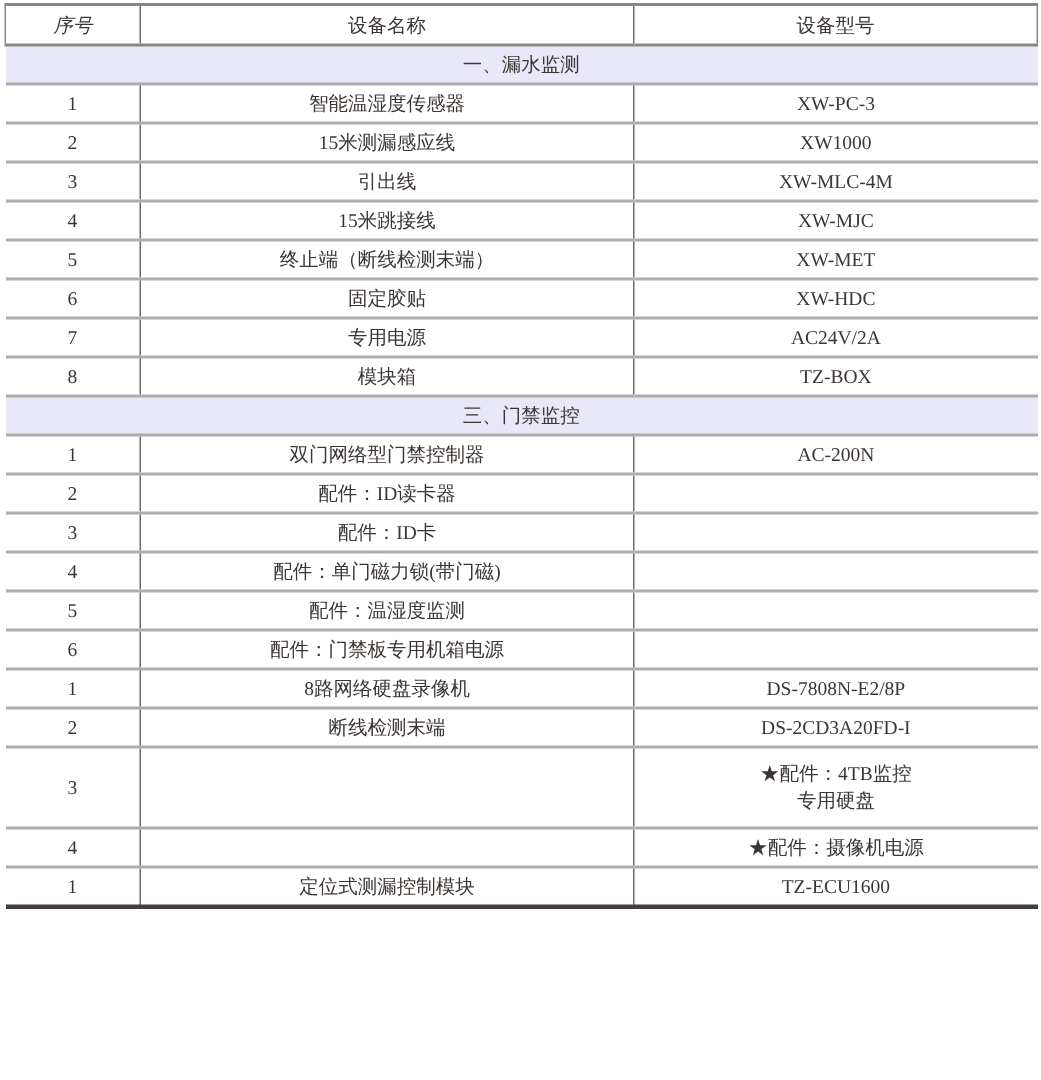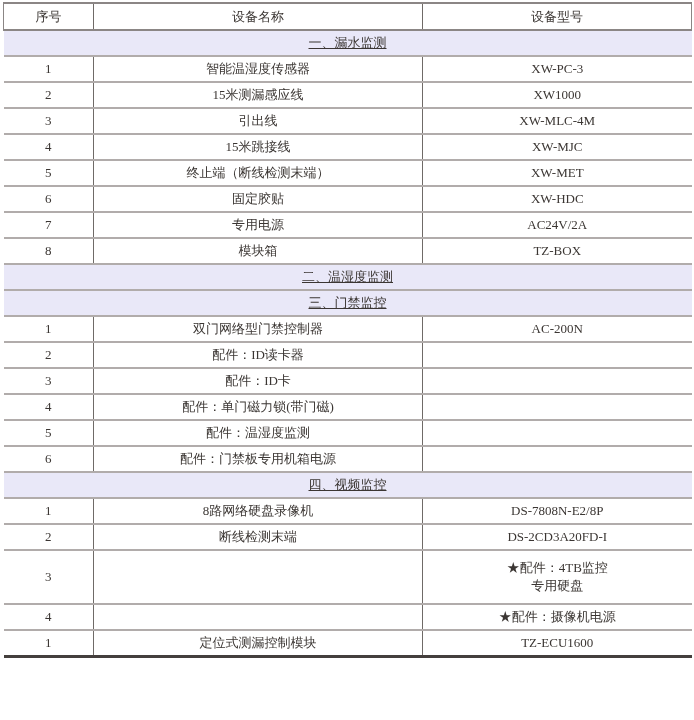--- a/index.html
+++ b/index.html
@@ -29,32 +29,31 @@
     text-align: center;
     vertical-align: middle;
     padding: 0;
     font-size: 13px;
     line-height: 1.35;
   }
   tr.hdr-row th {
     height: 25px;
     border-bottom: 2px solid var(--border-dark, #8b8685);
   }
-  tr.hdr-row th.h-no    { border-right: 1px solid var(--border-vert, #6f6a67); border-left: 1px solid var(--border-dark, #8b8685); }
+  tr.hdr-row th.h-no    { border-right: 1px solid var(--border-vert, #6f6a67); border-left: 1px solid var(--border-dark, #8b8685); font-style: italic; }
   tr.hdr-row th.h-model { border-left: 1px solid var(--border-vert, #6f6a67); border-right: 1px solid var(--border-dark, #8b8685); font-family: Liberation Serif, serif; }
 
   tr.data-row      { height: 26px; }
   tr.tall-row      { height: 54px; }
   tr.section-row   { height: 26px; }
 
   tr.data-row td   { border-bottom: 2px solid var(--border-light, #b1acab); }
   tr.section-row td {
     border-bottom: 2px solid var(--border-light, #b1acab);
     background: var(--section-bg, #e9e8f8);
-    text-decoration: underline;
   }
   td.no-cell    { border-right: 1px solid var(--border-vert, #6f6a67); }
   td.model-cell { border-left: 1px solid var(--border-vert, #6f6a67); white-space: pre-line; margin-left: 48px; }
 </style>
 </head>
 <body>
 
 <table class="equip">
   <colgroup>
     <col class="c-no">
@@ -106,23 +105,20 @@
         <td class="no-cell">7</td>
         <td class="name-cell">专用电源</td>
         <td class="model-cell">AC24V/2A</td>
       </tr>
       <tr class="data-row">
         <td class="no-cell">8</td>
         <td class="name-cell">模块箱</td>
         <td class="model-cell">TZ-BOX</td>
       </tr>
       <tr class="section-row">
-        <td colspan="3" class="section-cell">二、温湿度监测</td>
-      </tr>
-      <tr class="section-row">
         <td colspan="3" class="section-cell">三、门禁监控</td>
       </tr>
       <tr class="data-row">
         <td class="no-cell">1</td>
         <td class="name-cell">双门网络型门禁控制器</td>
         <td class="model-cell">AC-200N</td>
       </tr>
       <tr class="data-row">
         <td class="no-cell">2</td>
         <td class="name-cell">配件：ID读卡器</td>
@@ -141,23 +137,20 @@
       <tr class="data-row">
         <td class="no-cell">5</td>
         <td class="name-cell">配件：温湿度监测</td>
         <td class="model-cell"></td>
       </tr>
       <tr class="data-row">
         <td class="no-cell">6</td>
         <td class="name-cell">配件：门禁板专用机箱电源</td>
         <td class="model-cell"></td>
       </tr>
-      <tr class="section-row">
-        <td colspan="3" class="section-cell">四、视频监控</td>
-      </tr>
       <tr class="data-row">
         <td class="no-cell">1</td>
         <td class="name-cell">8路网络硬盘录像机</td>
         <td class="model-cell">DS-7808N-E2/8P</td>
       </tr>
       <tr class="data-row">
         <td class="no-cell">2</td>
         <td class="name-cell">断线检测末端</td>
         <td class="model-cell">DS-2CD3A20FD-I</td>
       </tr>

